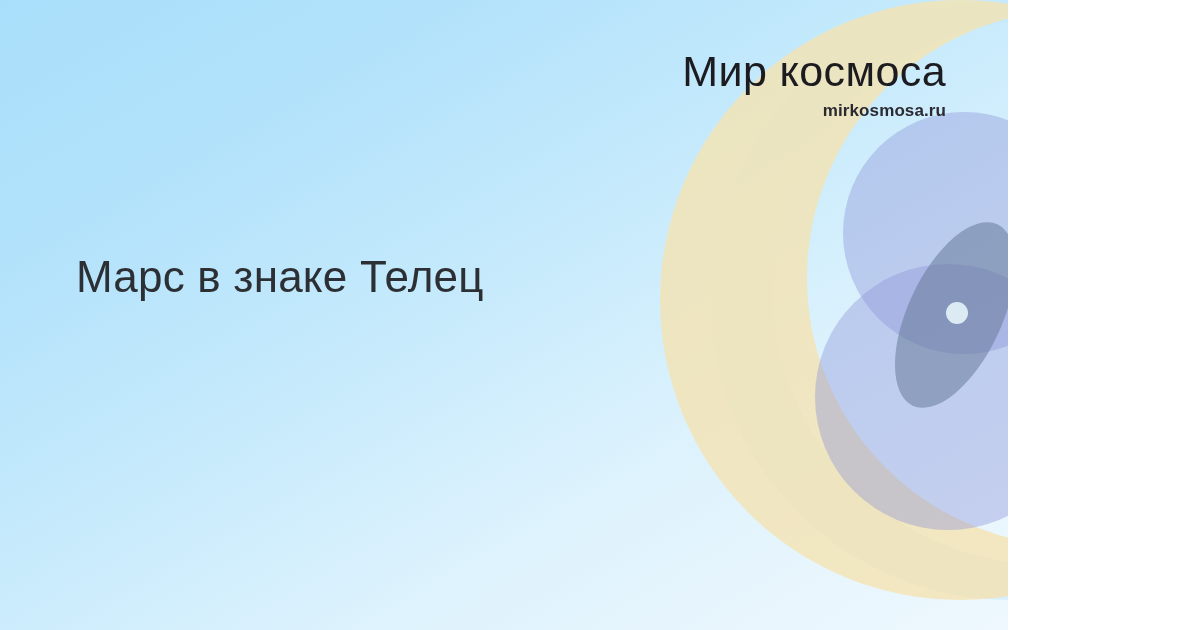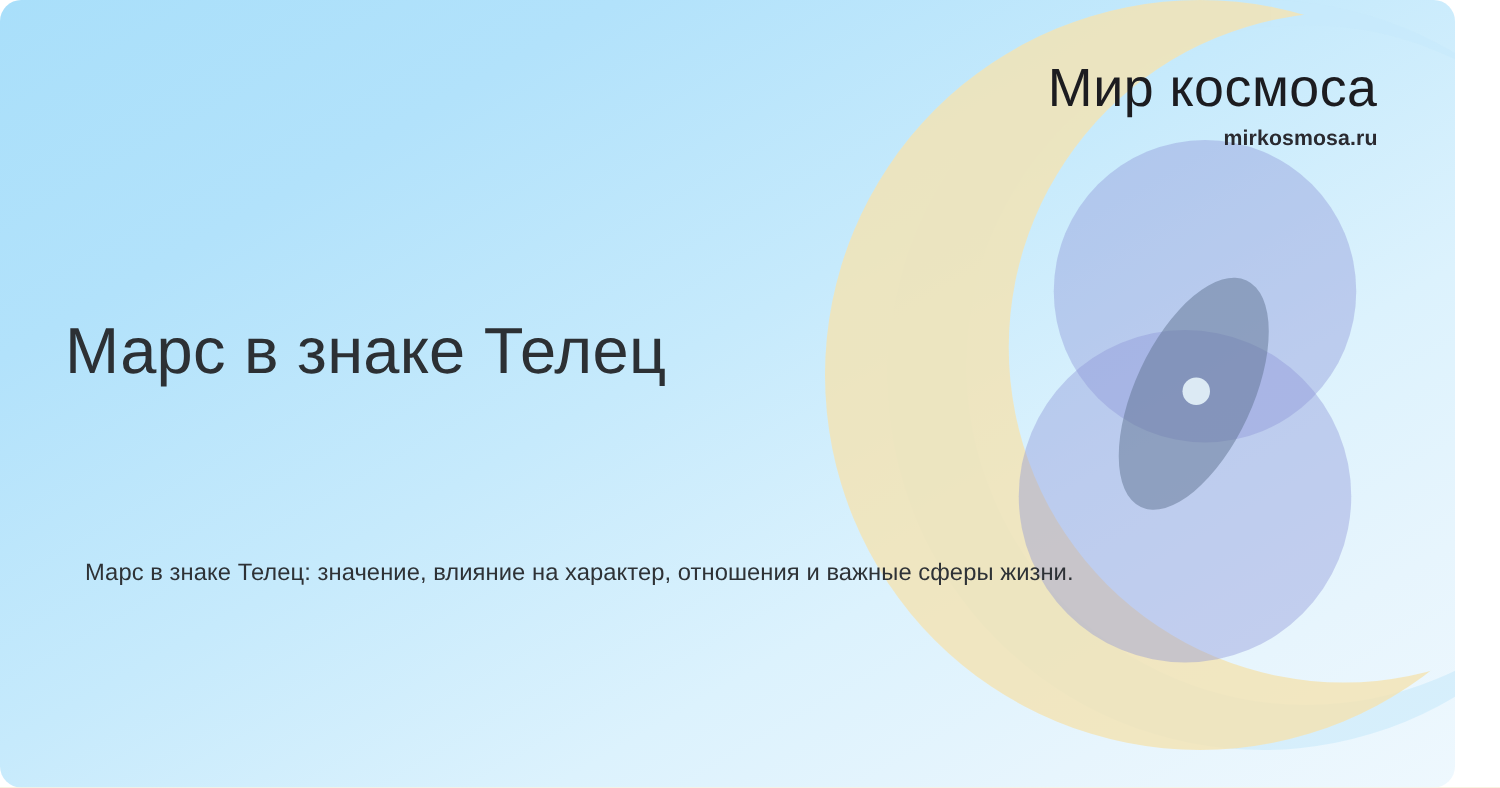--- a/index.html
+++ b/index.html
@@ -8,31 +8,30 @@
   }
   body {
     width: 1200px;
     height: 630px;
     overflow: hidden;
     font-family: "Liberation Sans", "DejaVu Sans", sans-serif;
   }
 
   #banner {
     position: relative;
-    width: 1164px;
+    width: 1008px;
     height: 630px;
     overflow: hidden;
     background: linear-gradient(150deg,
                 #a9dffa 0%,
                 #b2e2fb 22%,
                 #c6eafc 46%,
                 #dcf2fd 68%,
                 #e7f5fd 85%,
                 #eef8fe 100%);
-    border-radius: 17px;
   }
 
   
   #artwork {
     position: absolute;
     inset: 0;
     width: 1200px;
     height: 630px;
     pointer-events: none;
   }
@@ -56,23 +55,23 @@
     margin-top: 9px;
     font-size: 17px;
     font-weight: 700;
     color: #2a2a30;
     letter-spacing: 0.1px;
     white-space: nowrap;
   }
 
   .page-title {
     position: absolute;
-    left: 52px;
+    left: 76px;
     top: 252px;
-    font-size: 52px;
+    font-size: 44px;
     font-weight: 400;
     color: #2c3034;
     letter-spacing: 0.2px;
     white-space: nowrap;
     margin: 0;
     line-height: 1.15;
   }
 
   .page-subtitle {
     position: absolute;
@@ -124,15 +123,14 @@
     <circle cx="957" cy="313" r="11" fill="#dceaf4"></circle>
   </svg>
 
   <div class="logo-block">
     <div class="logo-title">Мир космоса</div>
     <div class="logo-url">mirkosmosa.ru</div>
   </div>
 
   <h1 class="page-title">Марс в знаке Телец</h1>
 
-  <p class="page-subtitle">Марс в знаке Телец: значение, влияние на характер, отношения и важные сферы жизни.</p>
 
 </div>
 
 </body></html>

